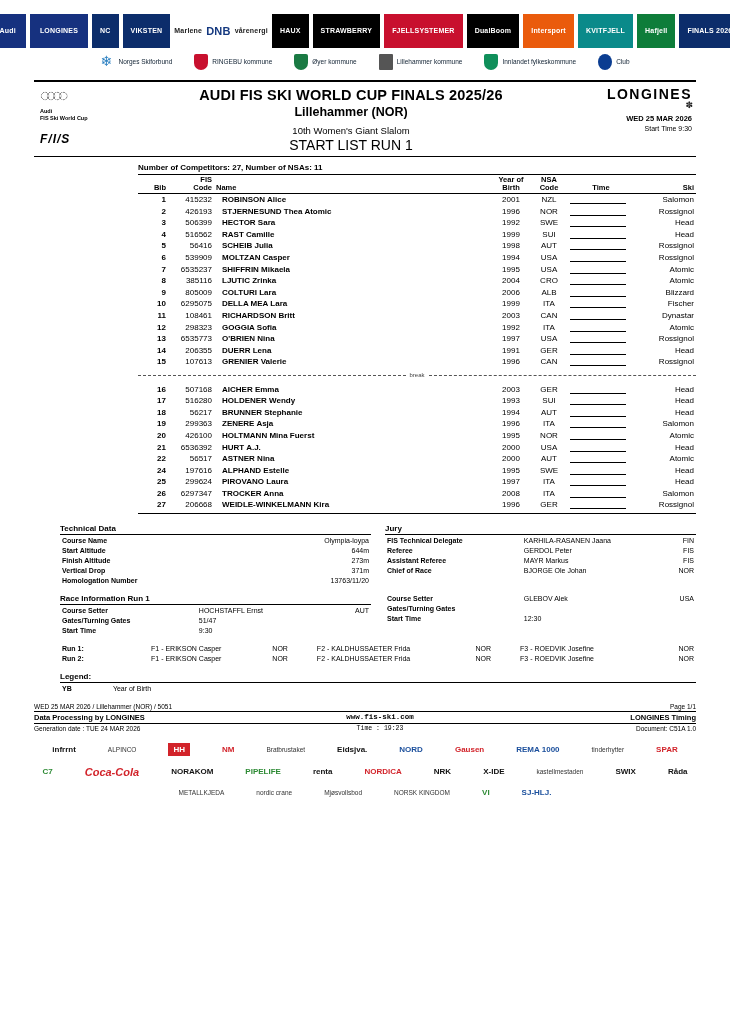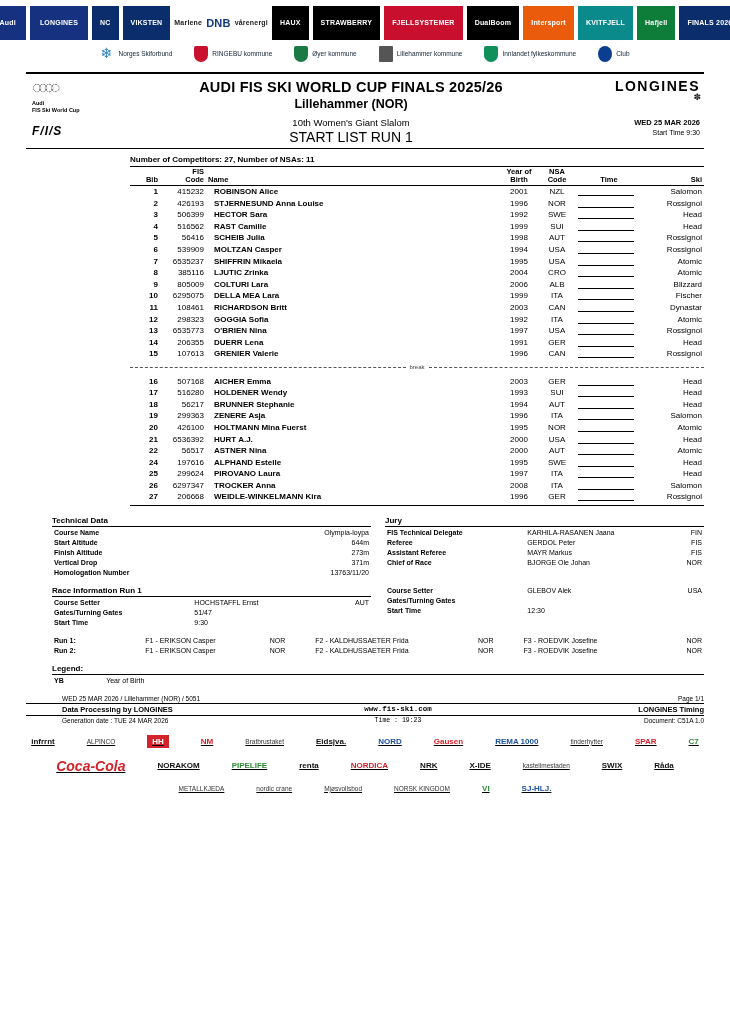--- a/index.html
+++ b/index.html
@@ -12,21 +12,21 @@
     height: 1024px;
     font-family: "Liberation Sans", sans-serif;
     color: #000;
     position: relative;
     overflow: hidden;
   }
   .page {
     width: 730px;
     height: 1024px;
     position: relative;
-    padding: 4px;
+    padding: 12px;
     box-sizing: border-box;
   }
   
   .sponsor-top {
     display: flex;
     align-items: center;
     justify-content: center;
     gap: 4px;
     padding: 6px 22px 2px 22px;
     height: 34px;
@@ -113,21 +113,21 @@
     text-align: right;
     padding: 4px 4px 2px 0;
     box-sizing: border-box;
   }
   .longines {
     font-size: 14px;
     font-weight: bold;
     letter-spacing: 1.5px;
   }
   .wing { font-size: 9px; letter-spacing: -1px; color: #222; margin-top: -2px; }
-  .hdr-date { font-size: 7.5px; font-weight: bold; margin-top: 16px; }
+  .hdr-date { font-size: 7.5px; font-weight: bold; margin-top: 4px; }
   .hdr-time { font-size: 7px; margin-top: 2px; }
 
   
   .comp-line {
     margin: 6px 22px 0 126px;
     font-size: 8px;
     font-weight: bold;
   }
 
   
@@ -183,35 +183,34 @@
   .fore table td { font-size: 7px; }
   .fore .lbl { width: 14%; }
 
   
   .footer { margin: 8px 22px 0 22px; font-size: 6.5px; }
   .f-row { display: flex; justify-content: space-between; align-items: center; padding: 1px 0; }
   .f-row.bold { font-weight: bold; font-size: 7.5px; }
   .f-sep { border-top: 1px solid #000; }
   .f-mid { text-align: center; flex: 1; font-family: Liberation Mono, monospace; }
   .f-right { text-align: right; min-width: 120px; }
-  .f-left { min-width: 150px; margin-left: 36px; }
+  .f-left { min-width: 150px; }
 
   
   .sponsor-bot {
     display: flex; flex-wrap: wrap; align-items: center; justify-content: center;
     gap: 10px 32px;
     padding: 10px 22px 4px 22px;
-    text-decoration: underline;
   }
   .sb { font-size: 8px; font-weight: bold; color: #222; white-space: nowrap; }
   .sb.red { color: #d2232a; }
   .sb.blue { color: #1b4f9c; }
   .sb.green { color: #2d8a34; }
   .sb.dark { color: #111; }
-  .sb.coke { color: #d2232a; font-style: italic; font-size: 14px; }
+  .sb.coke { color: #d2232a; font-style: italic; font-size: 11px; }
   .sb.box { background: #d2232a; color: #fff; padding: 2px 5px; }
   .sb.small { font-size: 6.5px; font-weight: normal; color: #333; }
 </style>
 </head>
 <body>
 
 <div class="page">
 
   <div class="sponsor-top">
     <div class="sp blue">Audi</div>
@@ -303,21 +302,21 @@
             <td class="c-yob">2001</td>
             <td class="c-nsa">NZL</td>
             <td class="c-time">
               <span class="timeline"></span>
             </td>
             <td class="c-ski">Salomon</td>
           </tr>
           <tr>
             <td class="c-bib">2</td>
             <td class="c-fis">426193</td>
-            <td class="c-name">STJERNESUND Anna Louise</td>
+            <td class="c-name">STJERNESUND Thea Atomic</td>
             <td class="c-yob">1996</td>
             <td class="c-nsa">NOR</td>
             <td class="c-time">
               <span class="timeline"></span>
             </td>
             <td class="c-ski">Rossignol</td>
           </tr>
           <tr>
             <td class="c-bib">3</td>
             <td class="c-fis">506399</td>

